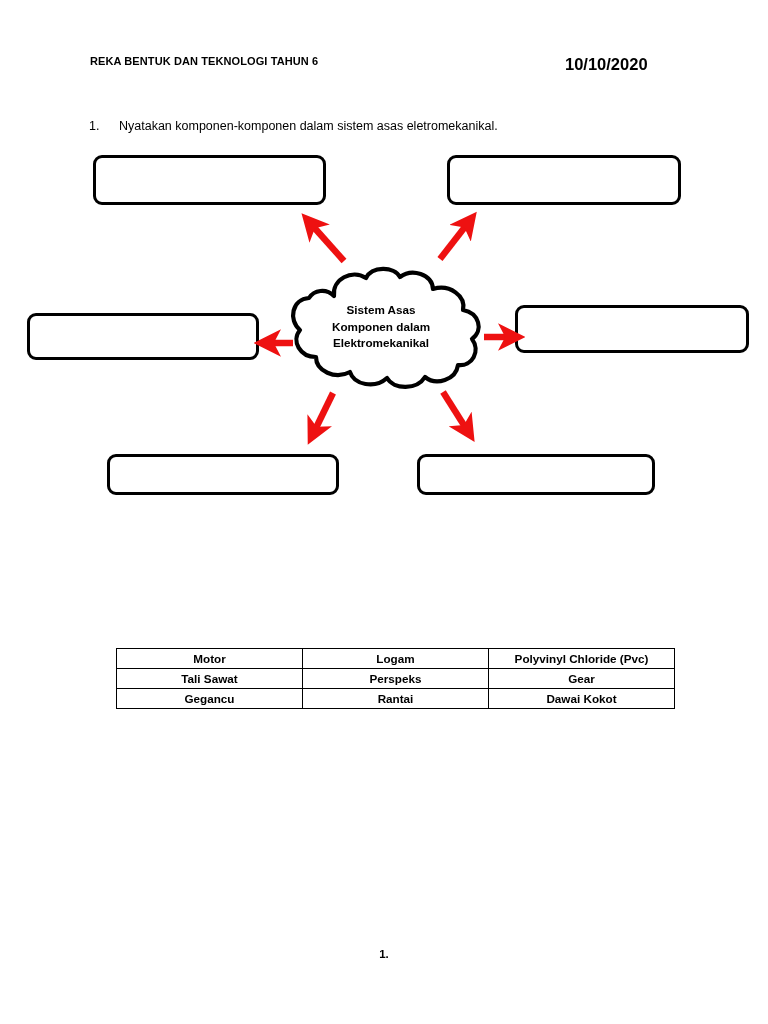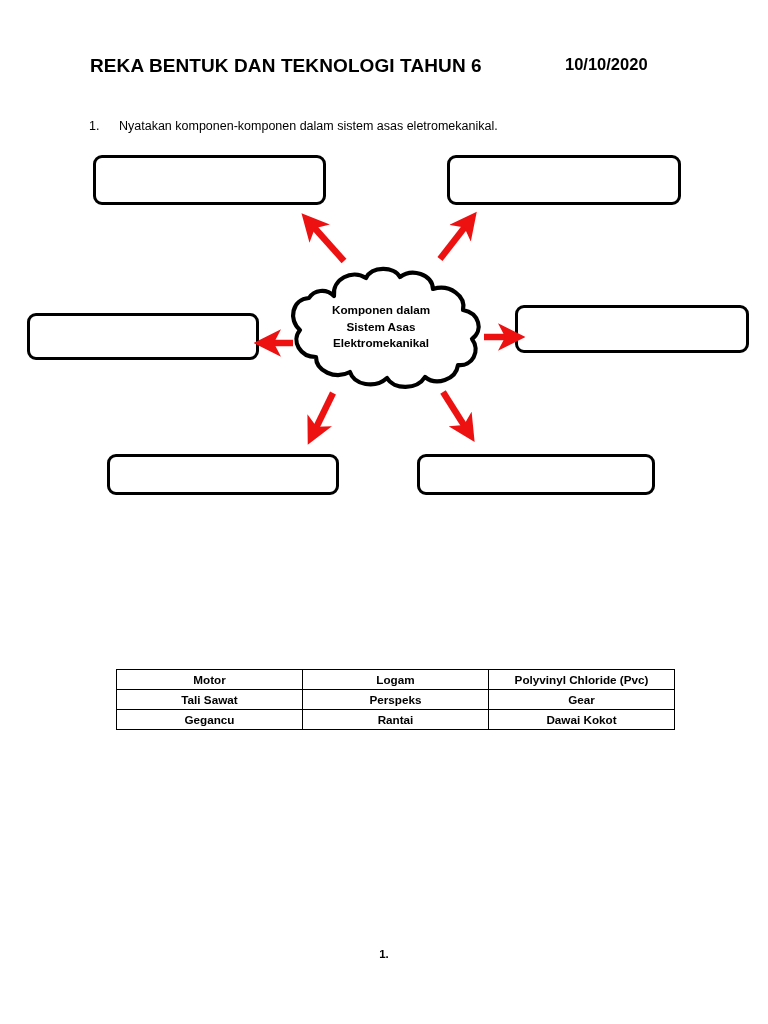--- a/index.html
+++ b/index.html
@@ -22,21 +22,21 @@
     width: 768px;
     height: 1024px;
     background: #ffffff;
   }
 
   
   .doc-title {
     position: absolute;
     left: 90px;
     top: 55px;
-    font-size: 19px;
+    font-size: 11px;
     font-weight: bold;
     letter-spacing: 0.1px;
     white-space: nowrap;
   }
   .doc-date {
     position: absolute;
     left: 565px;
     top: 55px;
     font-size: 16.5px;
     font-weight: bold;
@@ -103,21 +103,21 @@
     left: 0; top: 0;
     width: 768px;
     height: 1024px;
     pointer-events: none;
   }
 
   
   .wordbank {
     position: absolute;
     left: 116px;
-    top: 669px;
+    top: 648px;
     width: 558px;
     border-collapse: collapse;
     table-layout: fixed;
     border-radius: 16px;
   }
   .wordbank td {
     border: 1.5px solid #000000;
     text-align: center;
     font-size: 11.7px;
     font-weight: bold;
@@ -188,22 +188,22 @@
                C205,85 196,101 182,99
                C180,114 160,120 149,111
                C141,124 118,124 111,112
                C99,123 78,119 74,106
                C59,114 40,105 40,91
                C24,91 15,75 24,64
                C12,54 16,33 33,32
                C38,24 50,22 58,30 Z" fill="#ffffff" stroke="#000000" stroke-width="4.2" stroke-linejoin="round"></path>
     </svg>
     <div class="cloud-text">
+      <div>Sistem Asas</div>
       <div>Komponen dalam</div>
-      <div>Sistem Asas</div>
       <div>Elektromekanikal</div>
     </div>
   </div>
 
   <table class="wordbank">
     <colgroup>
         <col class="c1">
         <col class="c2">
         <col class="c3">
       </colgroup>

